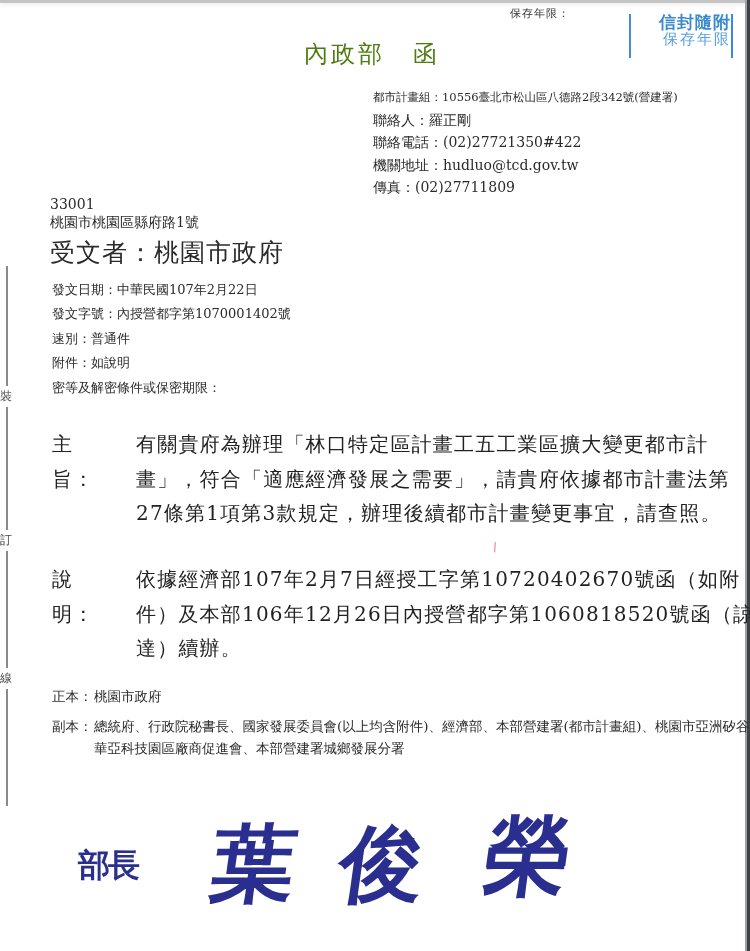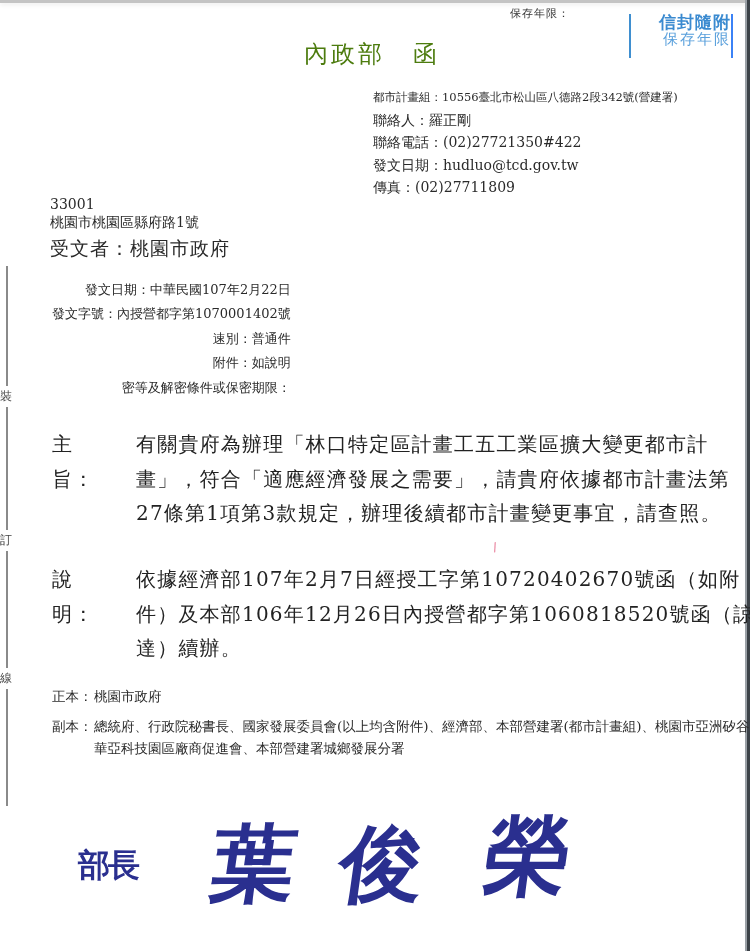--- a/index.html
+++ b/index.html
@@ -32,23 +32,23 @@
       border-left: 2px solid #3f8fd0; border-right: 2px solid #3b82f6;
       color: #3a8ad0; text-align: right; line-height: 1.05;
     }
     .stamp .l1 { font-size: 17px; font-weight: bold; letter-spacing: 1px; }
     .stamp .l2 { font-size: 15px; letter-spacing: 2px; color: #5aa0dc; }
     .agency-block { left: 373px; top: 86px; font-size: 14px; line-height: 22.5px; }
     .agency-block .small { font-size: 11.5px; }
     .agency-block div { white-space: nowrap; }
     .recipient-zip { left: 50px; top: 196px; font-size: 14px; text-align: right; }
     .recipient-addr { left: 50px; top: 214px; font-size: 14px; }
-    .recipient { left: 50px; top: 236px; font-size: 19px; letter-spacing: 1px; text-align: right; }
+    .recipient { left: 50px; top: 236px; font-size: 25px; letter-spacing: 1px; text-align: right; }
     .meta { left: 52px; top: 278px; font-size: 13px; line-height: 24.4px; }
-    .meta div { white-space: nowrap; text-align: right; }
+    .meta div { white-space: nowrap; }
     .binding-line {
       position: absolute; left: 6px; top: 266px; width: 2px; height: 540px; background: #8a8a8a;
     }
     .binding-char {
       position: absolute; left: 0px; font-size: 12px; background: #fff; color: #444; padding: 2px 0;
     }
     .section { position: absolute; left: 52px; font-size: 20px; line-height: 34.5px; letter-spacing: 1.2px; color: #222; }
     .section .label { position: absolute; left: 0; top: 0; }
     .section .body { position: absolute; left: 84px; top: 0; width: 620px; white-space: normal; }
     .subject { top: 427px; }
@@ -84,21 +84,21 @@
 
 <div class="abs stamp">
   <div class="l1">信封隨附</div>
   <div class="l2">保存年限</div>
 </div>
 
 <div class="abs agency-block">
   <div class="small">都市計畫組：10556臺北市松山區八德路2段342號(營建署)</div>
   <div>聯絡人：羅正剛</div>
   <div>聯絡電話：(02)27721350#422</div>
-  <div>發文日期：hudluo@tcd.gov.tw</div>
+  <div>機關地址：hudluo@tcd.gov.tw</div>
   <div>傳真：(02)27711809</div>
 </div>
 
 <div class="abs recipient-zip">33001</div>
 <div class="abs recipient-addr">桃園市桃園區縣府路1號</div>
 <div class="abs recipient">受文者：桃園市政府</div>
 
 <div class="binding-line"></div>
 <div class="binding-char" style="top:386px;">裝</div>
 <div class="binding-char" style="top:530px;">訂</div>

